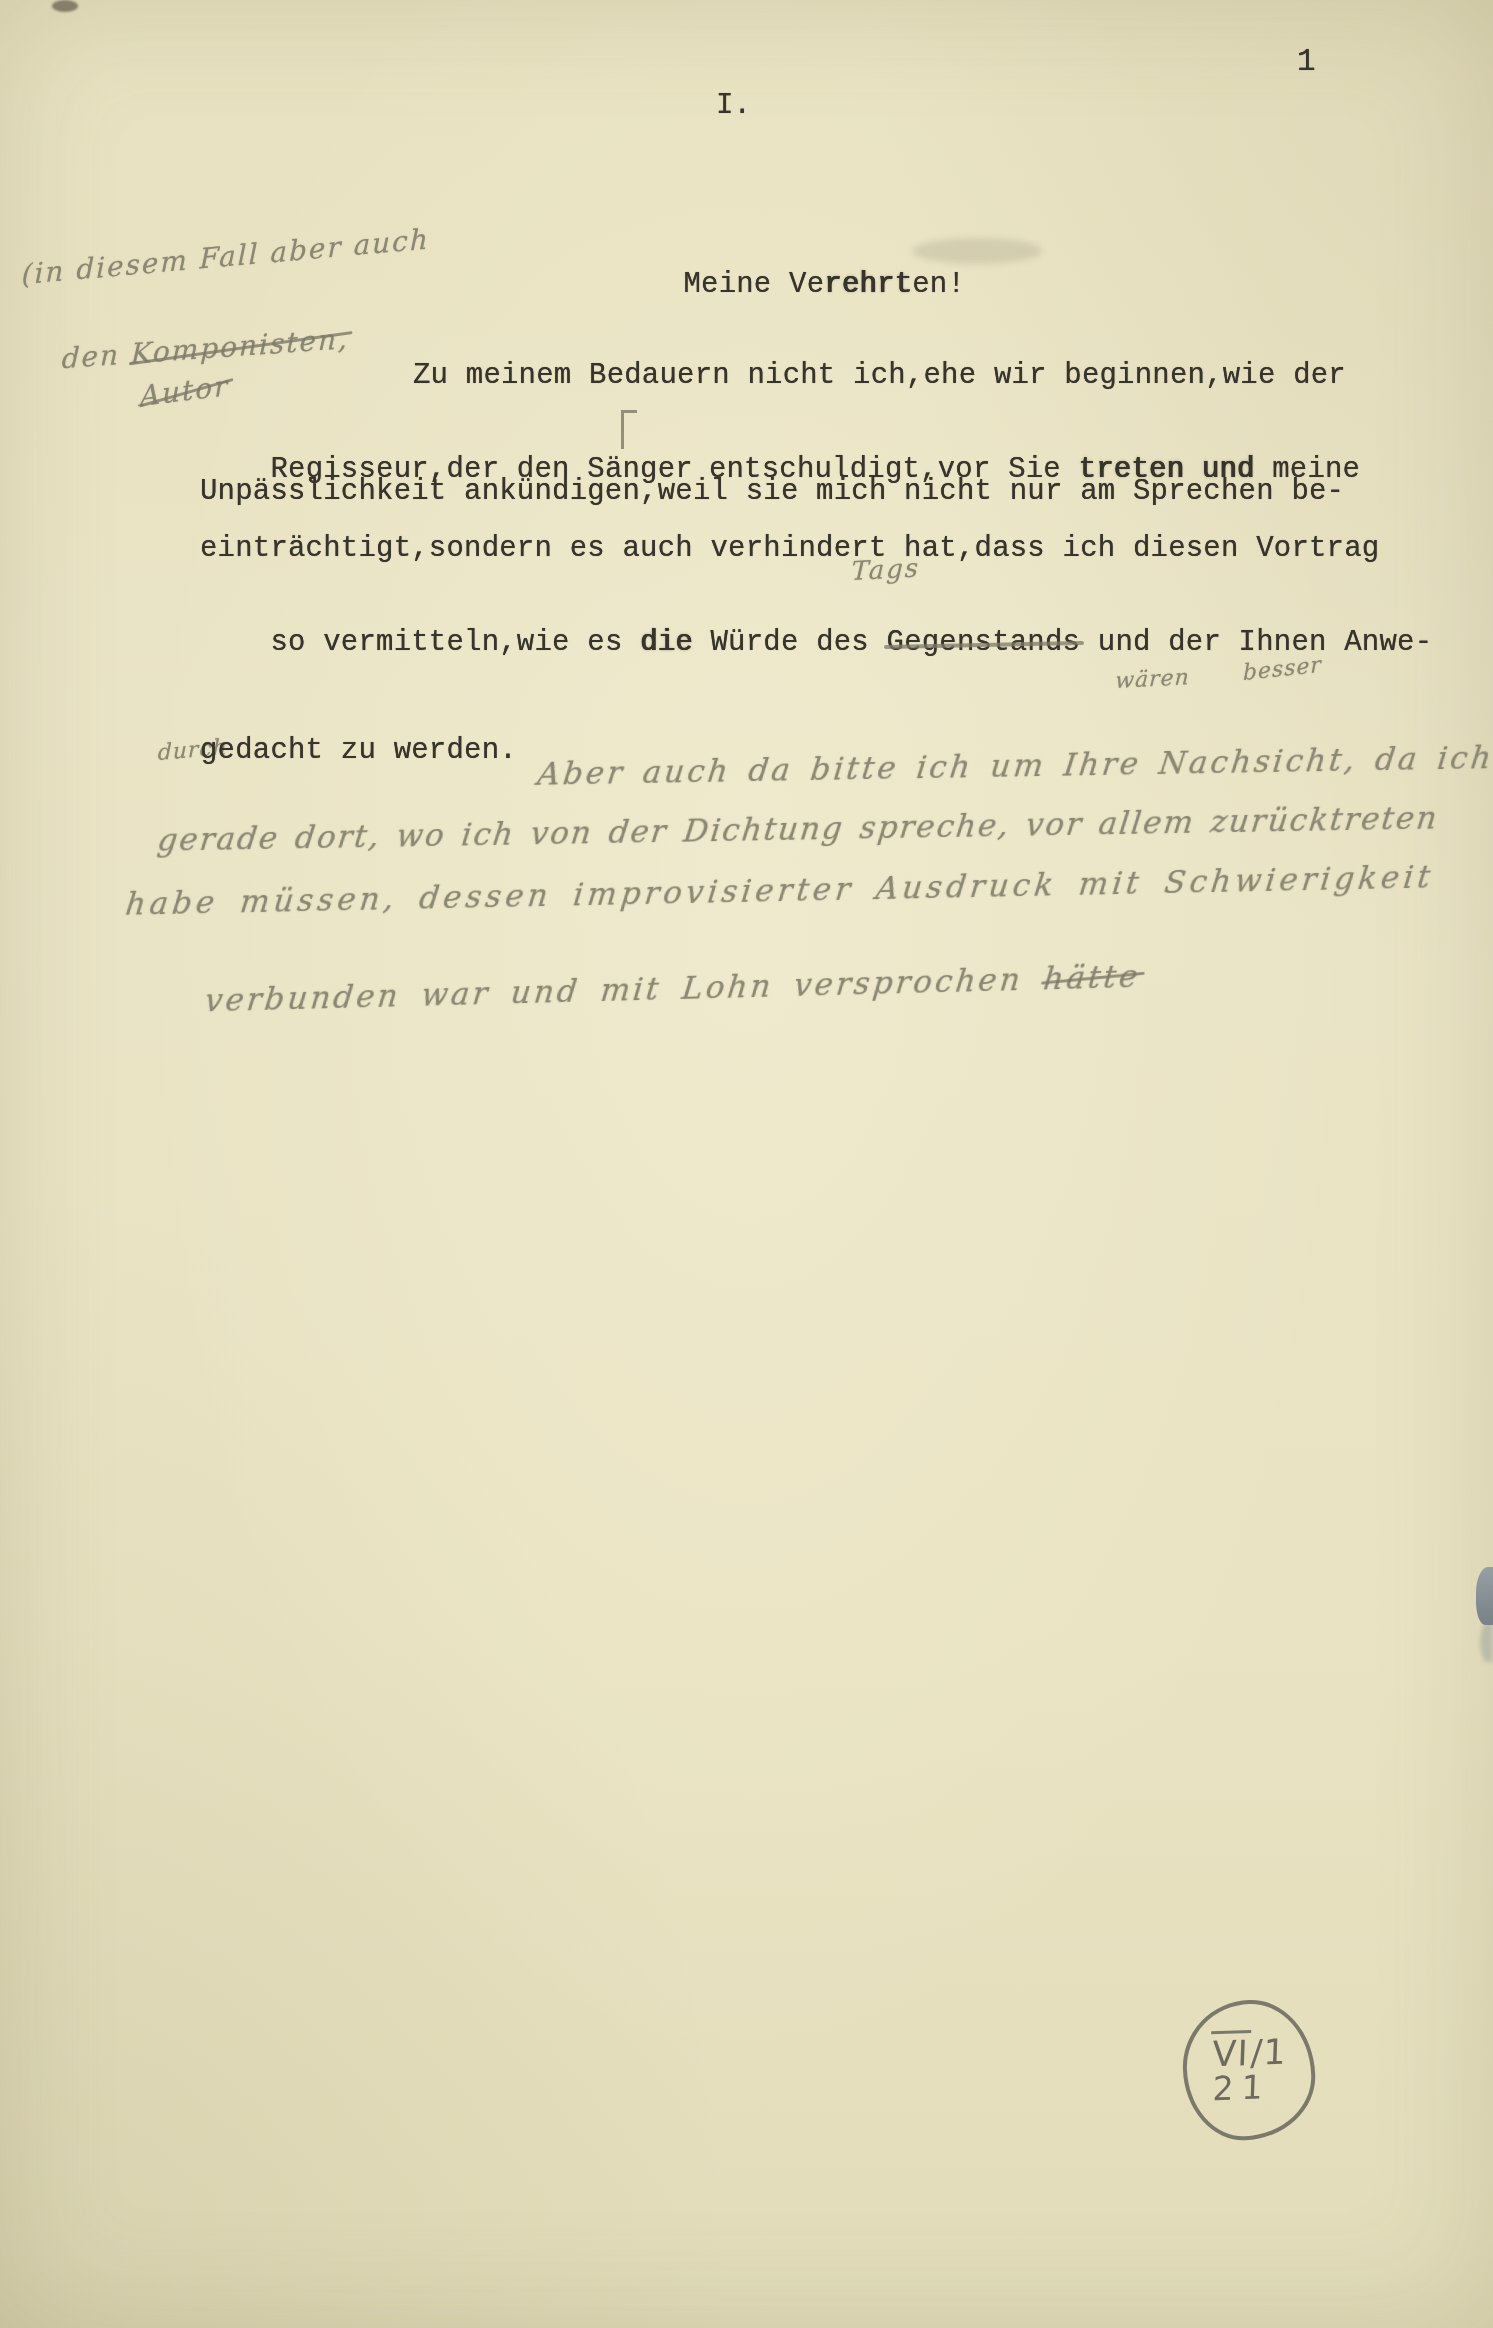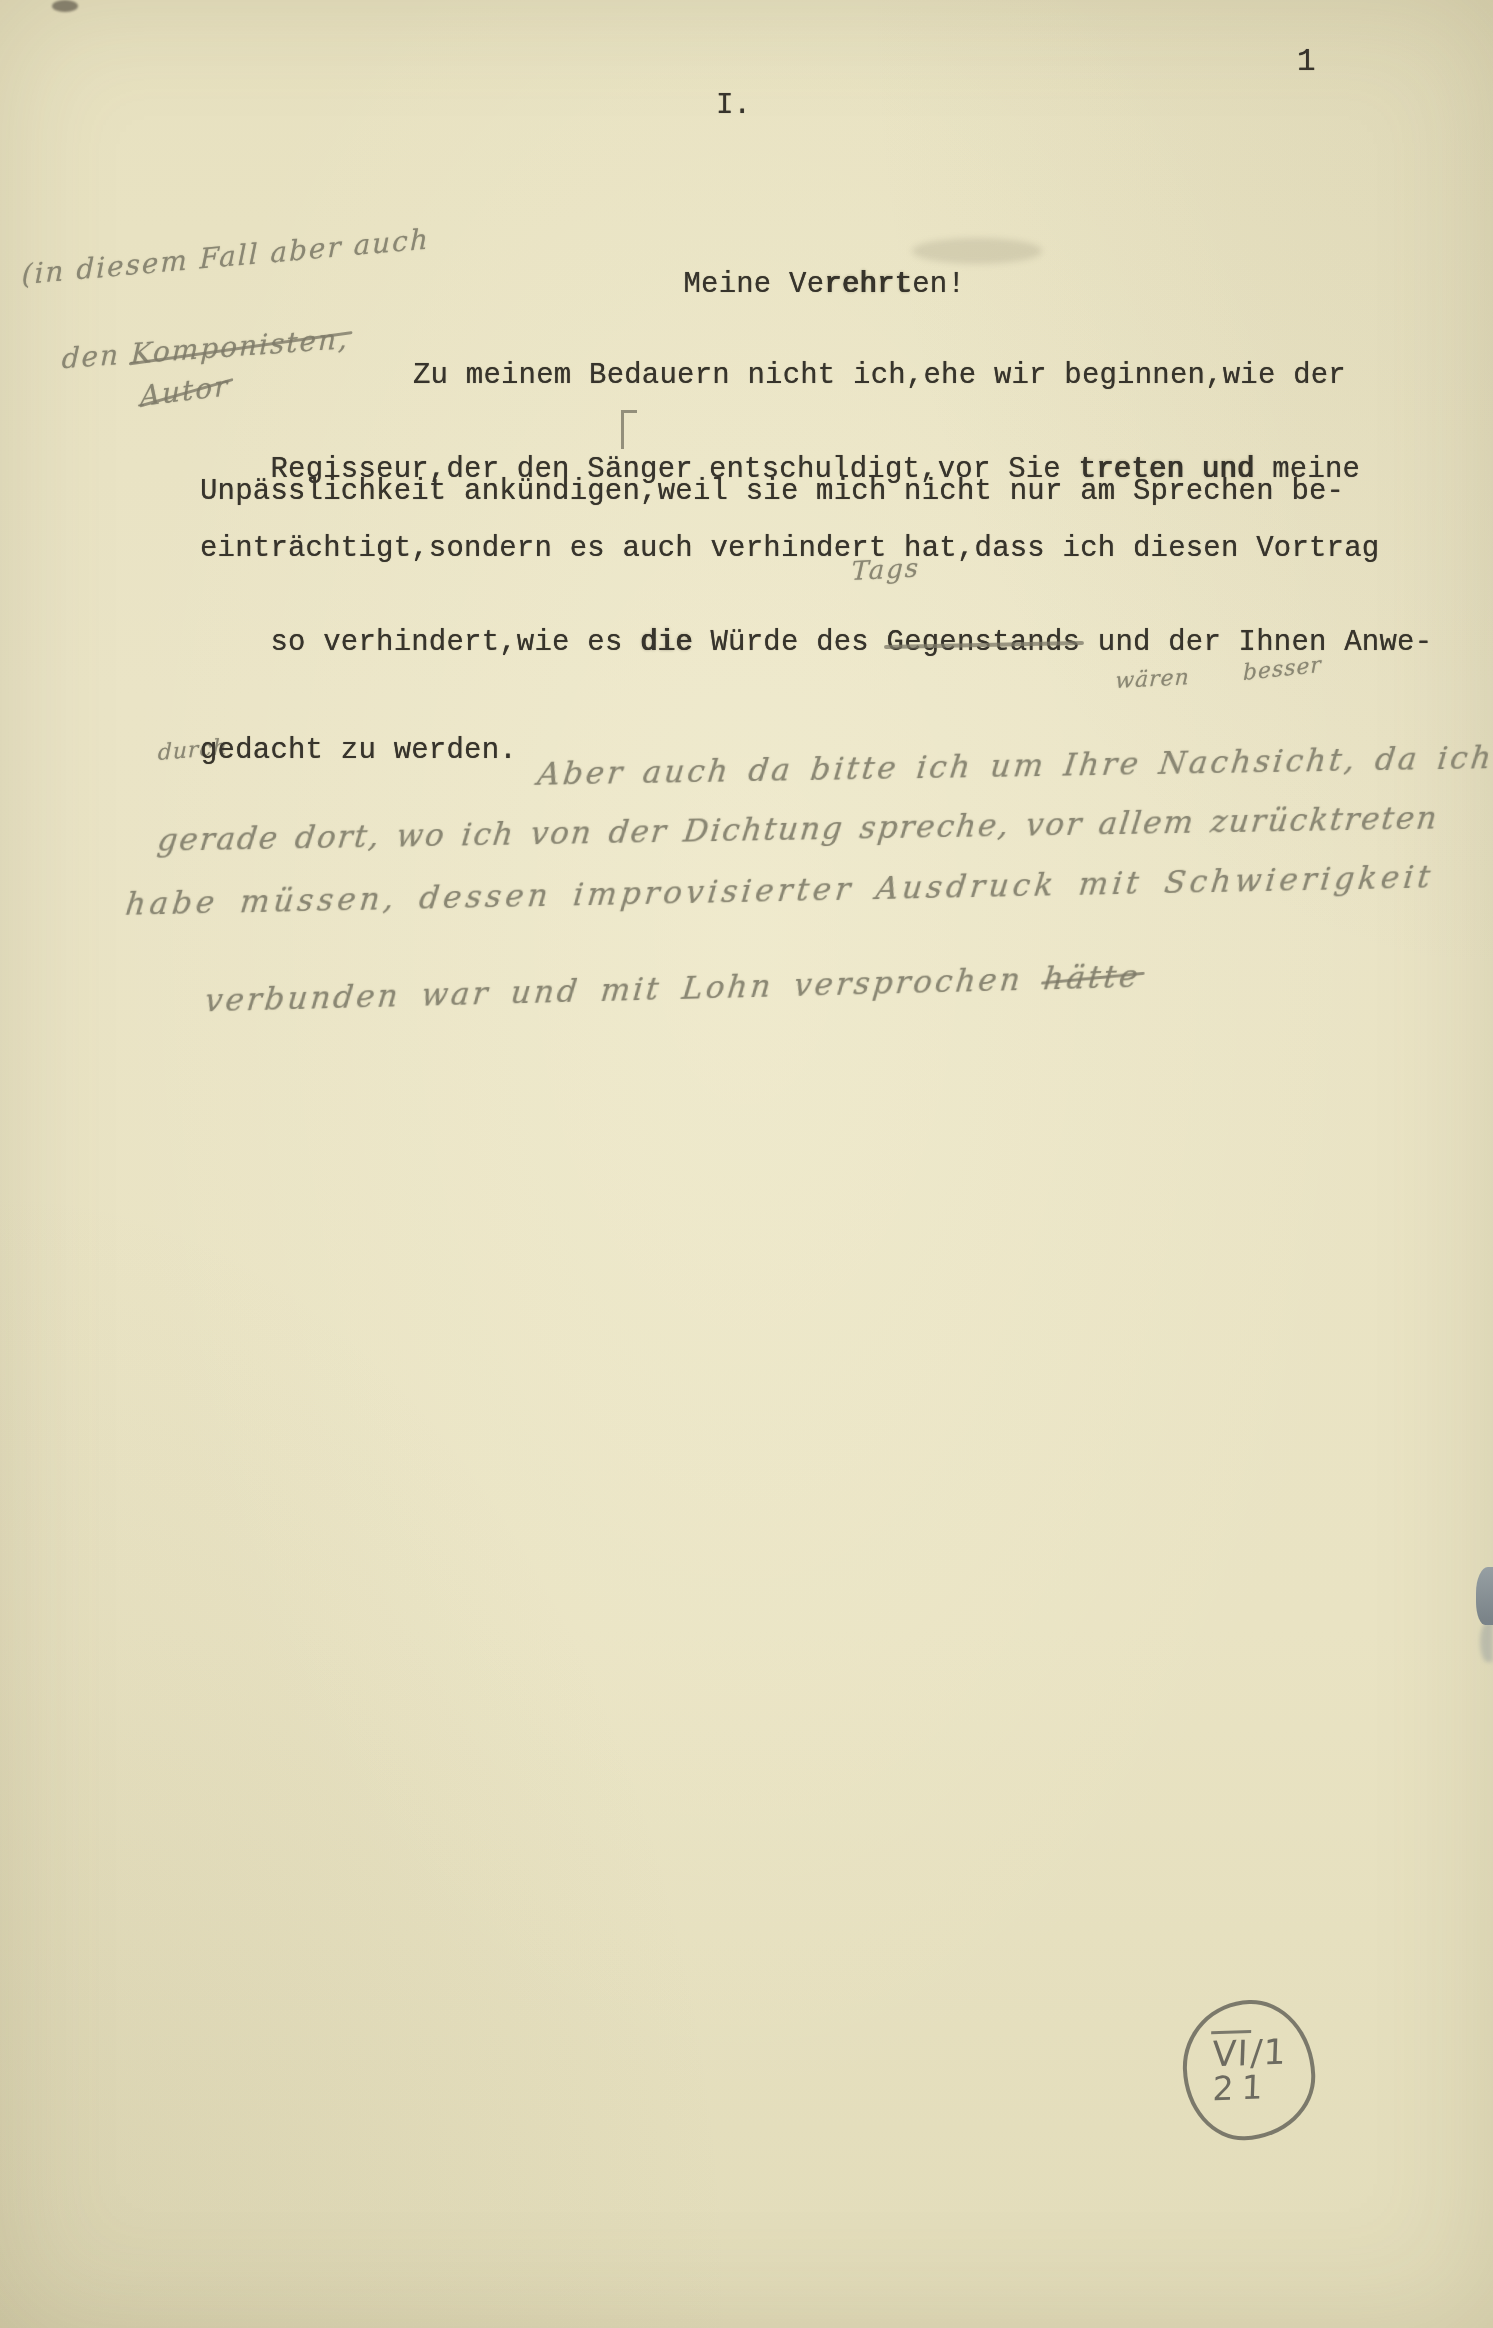--- a/index.html
+++ b/index.html
@@ -76,21 +76,21 @@
   <div class="typed" style="left:200px;top:416px;">
     <span>Regisseur,der den Sänger</span><span style="display:inline-block;width:16px;"></span><span>entschuldigt,vor Sie </span><span class="overstrike">treten und</span><span> meine</span>
   </div>
   <div class="insertion-mark" style="left:621px;top:410px;"></div>
 
   <div class="typed" style="left:200px;top:474px;text-align:center;">Unpässlichkeit ankündigen,weil sie mich nicht nur am Sprechen be-</div>
 
   <div class="typed" style="left:200px;top:531px;">einträchtigt,sondern es auch verhindert hat,dass ich diesen Vortrag</div>
 
   <div class="typed" style="left:200px;top:589px;">
-    <span>so verhindert,wie es </span><span class="overstrike">die</span><span> Würde des </span><span class="pstrike">Gegenstands</span><span> und der Ihnen Anwe-</span>
+    <span>so vermitteln,wie es </span><span class="overstrike">die</span><span> Würde des </span><span class="pstrike">Gegenstands</span><span> und der Ihnen Anwe-</span>
   </div>
   <div class="hw" style="left:852px;top:556px;font-size:26px;letter-spacing:2px;transform:rotate(-3deg) skewX(-5deg);">Tags</div>
 
 
   <div class="hw" style="left:1116px;top:668px;font-size:22px;letter-spacing:1px;transform:rotate(-3deg) skewX(-6deg);">wären</div>
   <div class="hw" style="left:1243px;top:660px;font-size:22px;letter-spacing:1px;transform:rotate(-6deg) skewX(-6deg);">besser</div>
 
   <div class="hw" style="left:158px;top:740px;font-size:22px;letter-spacing:1px;transform:rotate(-5deg) skewX(-6deg);">durch</div>
   <div class="typed" style="left:200px;top:733px;">gedacht zu werden.</div>
 

